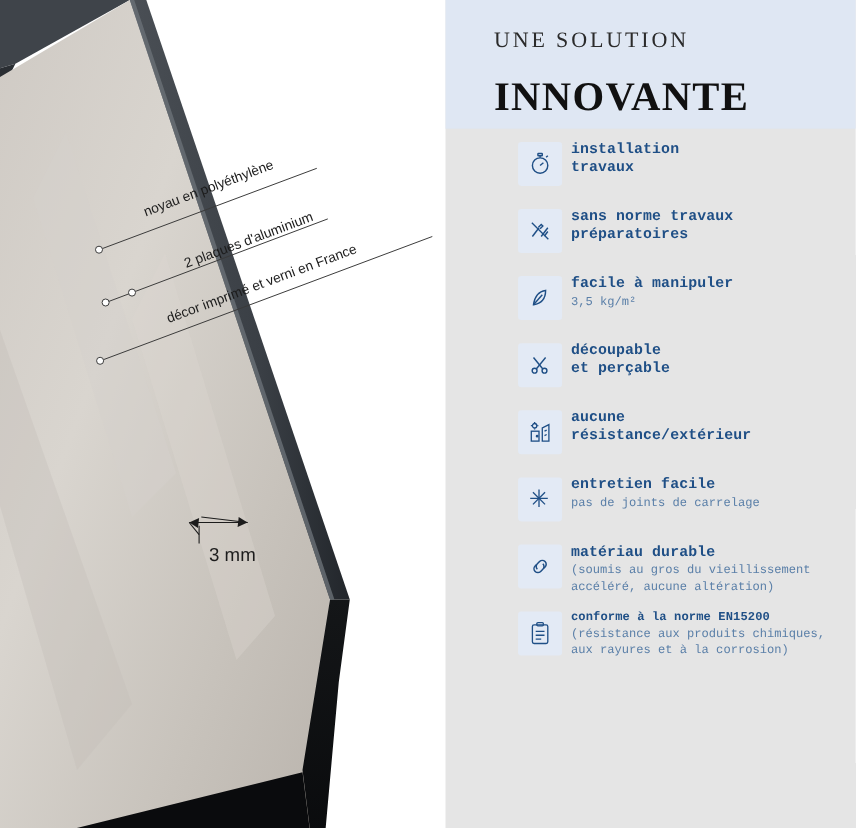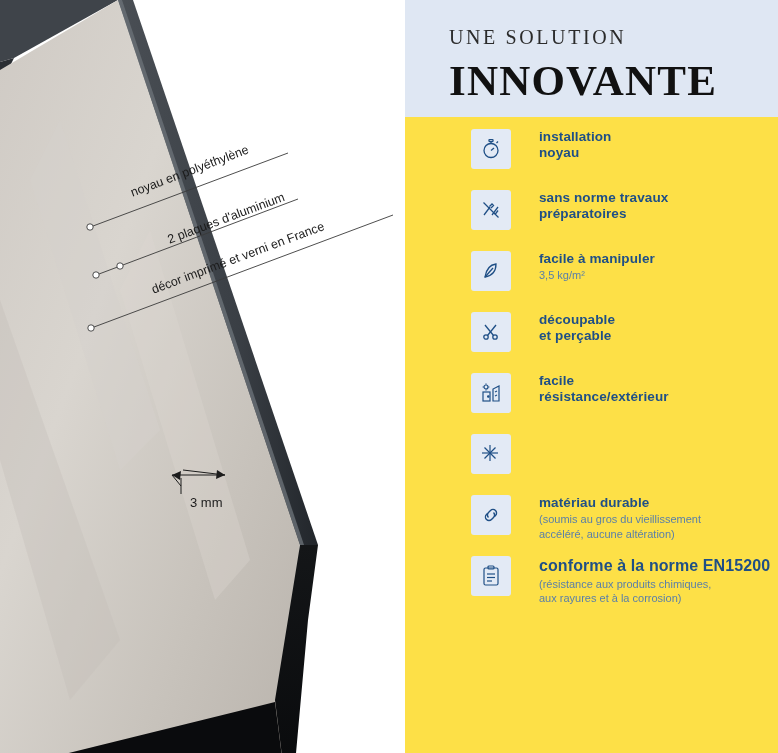--- a/index.html
+++ b/index.html
@@ -37,53 +37,53 @@
     white-space: nowrap;
     transform-origin: left center;
   }
   .lbl1 { left: 131px; top: 186px; transform: rotate(-20.5deg); }
   .lbl2 { left: 168px; top: 233px; transform: rotate(-20.5deg); }
   .lbl3 { left: 152px; top: 283px; transform: rotate(-20.5deg); }
 
   .mm-label {
     position: absolute;
     left: 190px; top: 495px;
-    font-size: 13px;
+    font-size: 17px;
     color: #1c1c1c;
   }
 
   
   .right {
     position: absolute;
     left: 405px; top: 0;
     width: 373px; height: 753px;
-    background: #fde047;
+    background: #e5e5e5;
   }
   .hero {
     position: absolute;
     left: 0; top: 0;
     width: 373px; height: 117px;
     background: #dfe7f3;
     padding-left: 44px;
     padding-top: 26px;
   }
   .hero-sub {
     font-family: "Liberation Serif", serif;
     font-size: 20px;
     letter-spacing: 2.6px;
     color: #2b2b2b;
     font-weight: 400;
   }
   .hero-title {
     font-family: "Liberation Serif", serif;
-    font-size: 43px;
+    font-size: 37px;
     letter-spacing: 1.2px;
     color: #111111;
     font-weight: 700;
-    margin-top: 9px;
+    margin-top: 21px;
     line-height: 1.05;
   }
 
   .features {
     position: absolute;
     left: 0;
     top: 128px;
     width: 373px;
   }
   .feature {
@@ -96,37 +96,38 @@
     width: 40px; height: 40px;
     background: #e3eaf5;
     border-radius: 3px;
     flex: 0 0 40px;
     display: flex;
     align-items: center;
     justify-content: center;
     margin-top: 1px;
   }
   .ftext {
-    margin-left: 28px;
+    margin-left: 8px;
     padding-top: 1px;
+    font-family: Liberation Mono, monospace;
   }
   .ftitle {
     font-size: 13.5px;
     font-weight: bold;
     color: #1f4f86;
     line-height: 1.22;
     letter-spacing: 0.1px;
   }
   .fsub {
     font-size: 11px;
     color: #5a7fa8;
     line-height: 1.3;
     margin-top: 1px;
   }
-  .ftitle-lg { font-size: 16px; }
+  .ftitle-lg { font-size: 11px; }
 </style>
 </head>
 <body>
 
 <div class="page">
 
   <div class="illus">
 
     <svg class="panel-svg" width="560" height="820" viewBox="0 0 560 820">
       <defs>
@@ -208,21 +209,21 @@
             <circle cx="12" cy="13.5" r="7"></circle>
             <line x1="12" y1="13.5" x2="15" y2="11"></line>
             <line x1="12" y1="4" x2="12" y2="6.5"></line>
             <rect x="10" y="2.6" width="4" height="2" rx="0.5"></rect>
             <line x1="17.5" y1="6" x2="19" y2="4.6"></line>
           </svg>
         </div>
         <div class="ftext">
           <div class="ftitle">
             <span>installation</span><br>
-            <span>noyau</span>
+            <span>travaux</span>
           </div>
         </div>
       </div>
 
       <div class="feature">
         <div class="ficon">
           <svg width="24" height="24" viewBox="0 0 24 24" fill="none" stroke="#1f4f86" stroke-width="1.3">
             <path d="M5 17 L11 9"></path>
             <path d="M10.5 8.5 L13 6 L14.5 7.5 L12 10"></path>
             <path d="M13 17 L19 9"></path>
@@ -278,34 +279,38 @@
             <line x1="9.4" y1="6" x2="10.4" y2="6"></line>
             <rect x="4" y="11" width="7" height="9"></rect>
             <circle cx="9.3" cy="15.5" r="0.7" fill="#1f4f86"></circle>
             <path d="M14 20 L14 8 L20 5 L20 20 Z"></path>
             <line x1="16" y1="11" x2="18" y2="10"></line>
             <line x1="16" y1="15" x2="18" y2="14"></line>
           </svg>
         </div>
         <div class="ftext">
           <div class="ftitle">
-            <span>facile</span><br>
+            <span>aucune</span><br>
             <span>résistance/extérieur</span>
           </div>
         </div>
       </div>
 
       <div class="feature">
         <div class="ficon">
           <svg width="24" height="24" viewBox="0 0 24 24" fill="none" stroke="#1f4f86" stroke-width="1.2">
             <line x1="11" y1="3" x2="11" y2="19"></line>
             <line x1="3" y1="11" x2="19" y2="11"></line>
             <line x1="5.5" y1="5.5" x2="16.5" y2="16.5"></line>
             <line x1="16.5" y1="5.5" x2="5.5" y2="16.5"></line>
           </svg>
+        </div>
+        <div class="ftext">
+          <div class="ftitle">entretien facile</div>
+          <div class="fsub">pas de joints de carrelage</div>
         </div>
       </div>
 
       <div class="feature">
         <div class="ficon">
           <svg width="24" height="24" viewBox="0 0 24 24" fill="none" stroke="#1f4f86" stroke-width="1.4">
             <path d="M9.5 14.5 a3.5 3.5 0 0 1 0 -5 l2 -2 a3.5 3.5 0 0 1 5 5 l-1 1"></path>
             <path d="M14.5 9.5 a3.5 3.5 0 0 1 0 5 l-2 2 a3.5 3.5 0 0 1 -5 -5 l1 -1"></path>
           </svg>
         </div>

